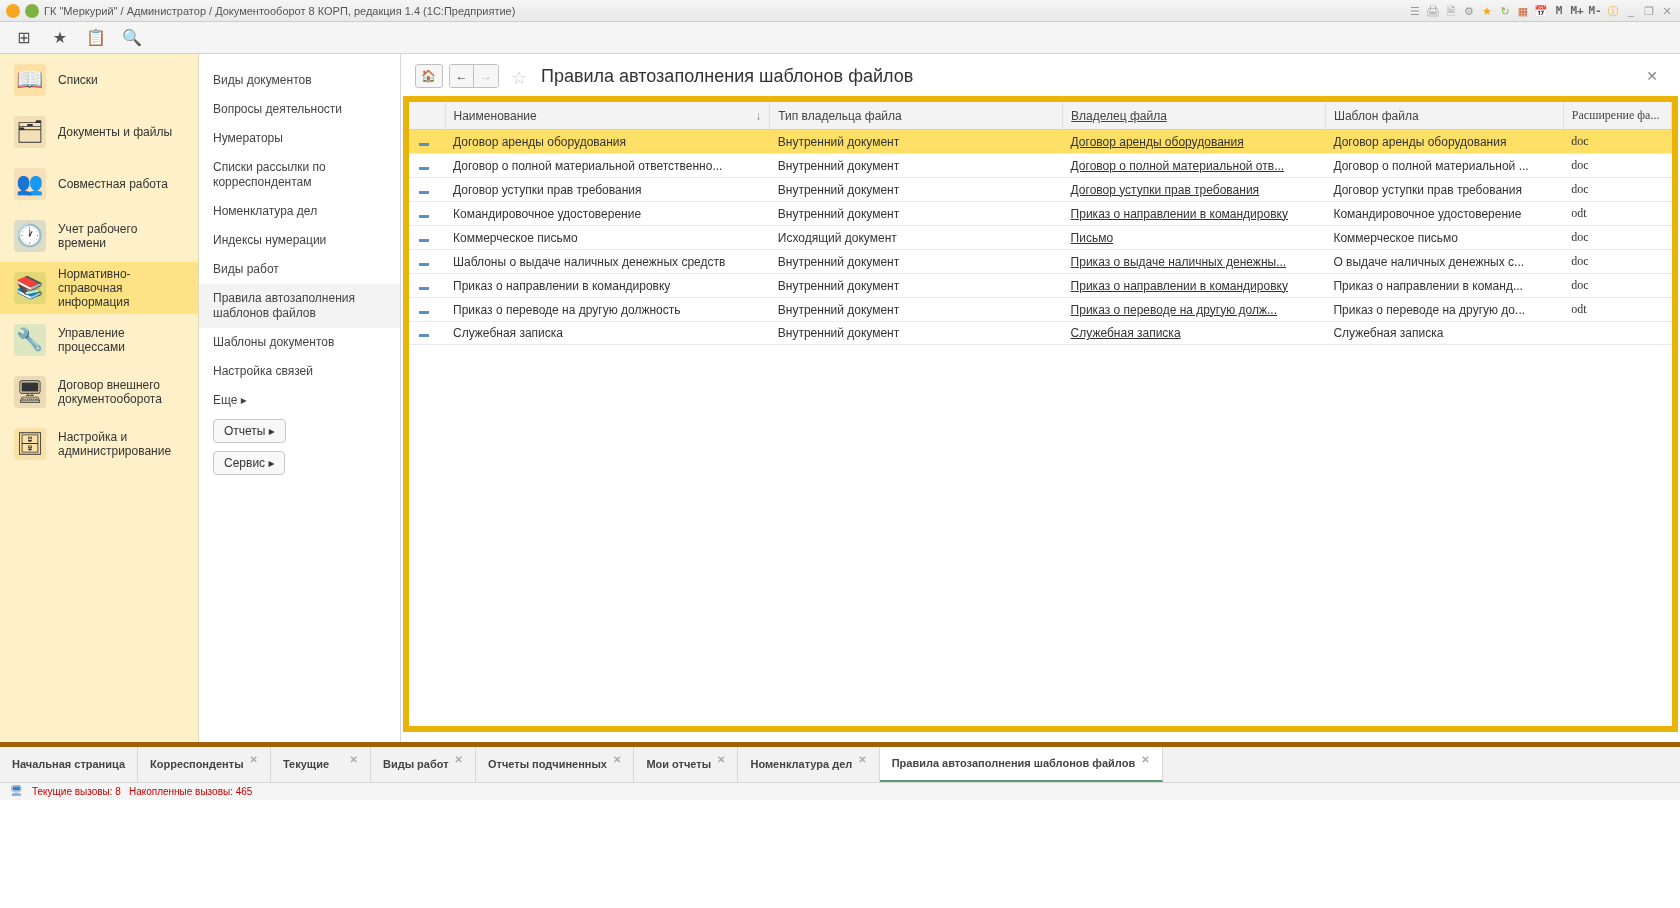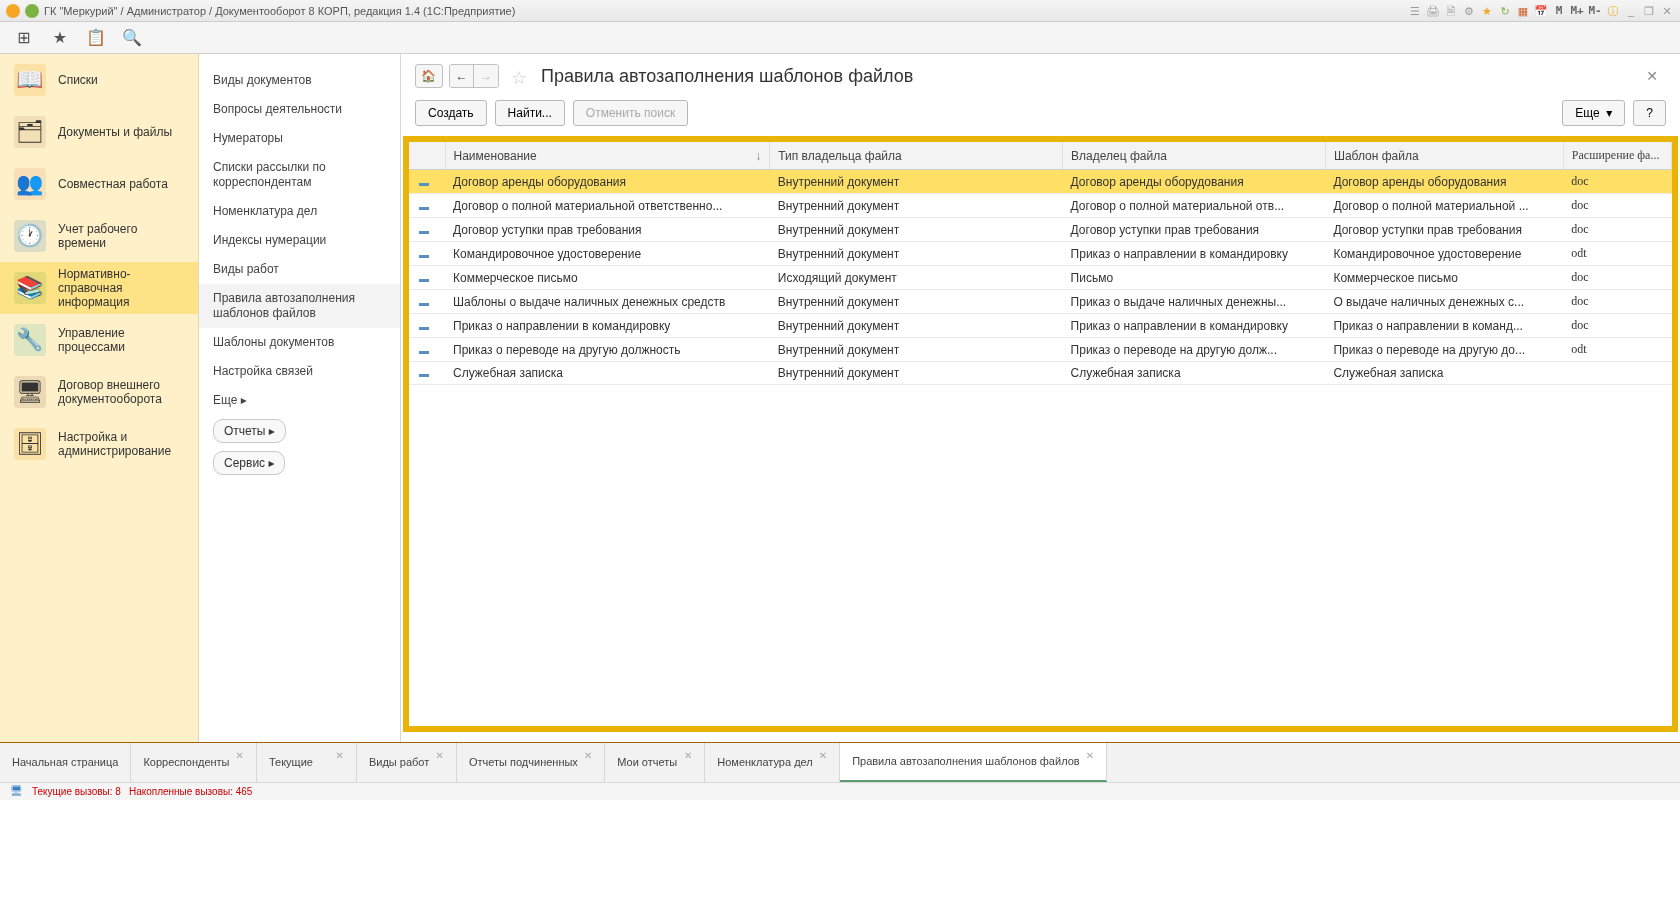--- a/index.html
+++ b/index.html
@@ -16,51 +16,51 @@
 .tb-btn { width:20px; height:20px; display:flex; align-items:center; justify-content:center; cursor:pointer; color:#555; font-size:16px; }
 .main { display:flex; height:688px; }
 .sidebar { width:199px; background:#fef0c8; border-right:1px solid #e0d9b8; overflow:hidden; }
 .sb-item { display:flex; align-items:center; gap:12px; padding:0 14px; height:52px; cursor:pointer; font-size:12px; color:#333; }
 .sb-item.selected { background:#fde286; }
 .sb-icon { width:32px; height:32px; border-radius:4px; display:flex; align-items:center; justify-content:center; font-size:22px; }
 .sb-label { flex:1; line-height:14px; }
 .subnav { width:202px; background:#fff; border-right:1px solid #d8d8d8; padding:12px 0; overflow:hidden; }
 .sn-item { padding:7px 14px; cursor:pointer; color:#444; font-size:12px; line-height:15px; }
 .sn-item.active { background:#f3f3f3; }
-.sn-btn { display:inline-block; margin:4px 14px; padding:4px 10px; border:1px solid #c8c8c8; border-radius:10px; background:#f8f8f8; cursor:pointer; font-size:12px; }
+.sn-btn { display:inline-block; margin:4px 14px; padding:4px 10px; border:1px solid #c8c8c8; border-radius:4px; background:#f8f8f8; cursor:pointer; font-size:12px; }
 .content { flex:1; display:flex; flex-direction:column; background:#fff; }
 .content-hdr { display:flex; align-items:center; gap:6px; padding:10px 14px 8px; }
 .ch-btn { width:28px; height:24px; border:1px solid #c0c0c0; border-radius:3px; background:#f6f6f6; display:flex; align-items:center; justify-content:center; cursor:pointer; font-size:12px; }
 .ch-nav { display:flex; gap:0; border:1px solid #c0c0c0; border-radius:3px; overflow:hidden; }
 .ch-nav .nv { width:24px; height:22px; display:flex; align-items:center; justify-content:center; background:#f6f6f6; cursor:pointer; }
 .ch-nav .nv:first-child { border-right:1px solid #c0c0c0; }
 .ch-star { width:18px; height:18px; color:#ccc; font-size:18px; margin:0 6px; cursor:pointer; }
 .ch-title { font-size:18px; color:#333; }
 .ch-close { margin-left:auto; cursor:pointer; color:#888; font-size:14px; padding:4px 8px; }
 .cmdbar { display:flex; align-items:center; gap:8px; padding:4px 14px 10px; }
 .cmd-btn { padding:5px 12px; border:1px solid #b8b8b8; border-radius:3px; background:#f6f6f6; cursor:pointer; font-size:12px; }
 .cmd-btn.disabled { color:#aaa; cursor:default; }
 .cmd-spacer { flex:1; }
 .table-wrap { flex:1; margin:0 2px 10px; border:6px solid #eab308; overflow:hidden; background:#fff; position:relative; }
 table { width:100%; border-collapse:collapse; font-size:12px; }
 th { text-align:left; padding:6px 8px; background:#f3f3f3; border-bottom:1px solid #d0d0d0; border-right:1px solid #e0e0e0; font-weight:normal; color:#444; position:relative; }
 th .sort { position:absolute; right:8px; color:#888; }
 td { padding:4px 8px; border-bottom:1px solid #eaeaea; white-space:nowrap; overflow:hidden; text-overflow:ellipsis; }
 tr.hl td { background:#ffe066; }
 .row-icon { display:inline-block; width:14px; text-align:center; color:#5a8fc4; font-size:10px; }
-.bottom-tabs { height:40px; background:#f2f2f2; border-top:1px solid #a16207; display:flex; }
+.bottom-tabs { height:40px; background:#f2f2f2; border-top:5px solid #a16207; display:flex;font-weight:bold; }
 .btab { padding:6px 12px; border-right:1px solid #d8d8d8; display:flex; align-items:center; gap:6px; cursor:pointer; font-size:11px; color:#444; position:relative; min-width:100px; line-height:13px; }
 .btab.active { background:#fff; border-bottom:2px solid #5a9e6f; }
 .btab .bx { color:#aaa; font-size:10px; margin-left:auto; align-self:flex-start; }
 .status { height:18px; background:#f5f5f5; border-top:1px solid #d8d8d8; display:flex; align-items:center; padding:0 10px; font-size:10px; color:#c00; gap:8px; }
 .status .ic { width:14px; height:14px; color:#3a7fc4; }
 .col-idx { width:32px; }
 .col-name { width:274px; }
 .col-type { width:260px; }
-.col-owner { width:210px; }
+.col-owner { width:210px;text-decoration:underline; }
 .col-tmpl { width:190px; }
 .col-ext { width:96px;font-family:Liberation Serif, serif; }
 </style>
 </head>
 <body>
 
 <div class="titlebar">
   <div class="tb-left">
     <span class="tb-icon dot1"></span>
     <span class="tb-icon dot2"></span>
@@ -132,28 +132,20 @@
     <div class="content-hdr">
       <div class="ch-btn">🏠</div>
       <div class="ch-nav">
         <div class="nv">←</div>
         <div class="nv" style="color:#bbb">→</div>
       </div>
       <div class="ch-star">☆</div>
       <div class="ch-title">Правила автозаполнения шаблонов файлов</div>
       <div class="ch-close">✕</div>
     </div>
-    <div class="cmdbar">
-      <button class="cmd-btn">Создать</button>
-      <button class="cmd-btn">Найти...</button>
-      <button class="cmd-btn disabled">Отменить поиск</button>
-      <div class="cmd-spacer"></div>
-      <button class="cmd-btn"><span>Еще</span>&nbsp;&nbsp;▾</button>
-      <button class="cmd-btn">?</button>
-    </div>
     <div class="table-wrap">
       <table>
         <thead>
             <tr>
           <th class="col-idx"></th>
           <th class="col-name"><span>Наименование</span><span class="sort">↓</span></th>
           <th class="col-type">Тип владельца файла</th>
           <th class="col-owner">Владелец файла</th>
           <th class="col-tmpl">Шаблон файла</th>
           <th class="col-ext">Расширение фа...</th>

